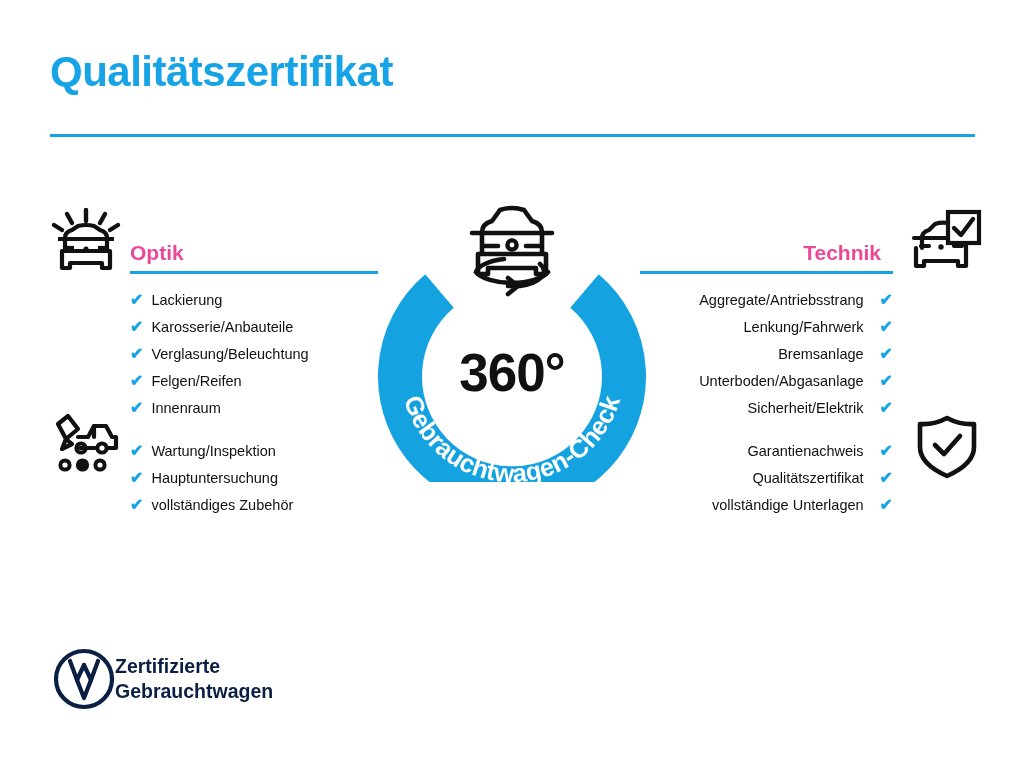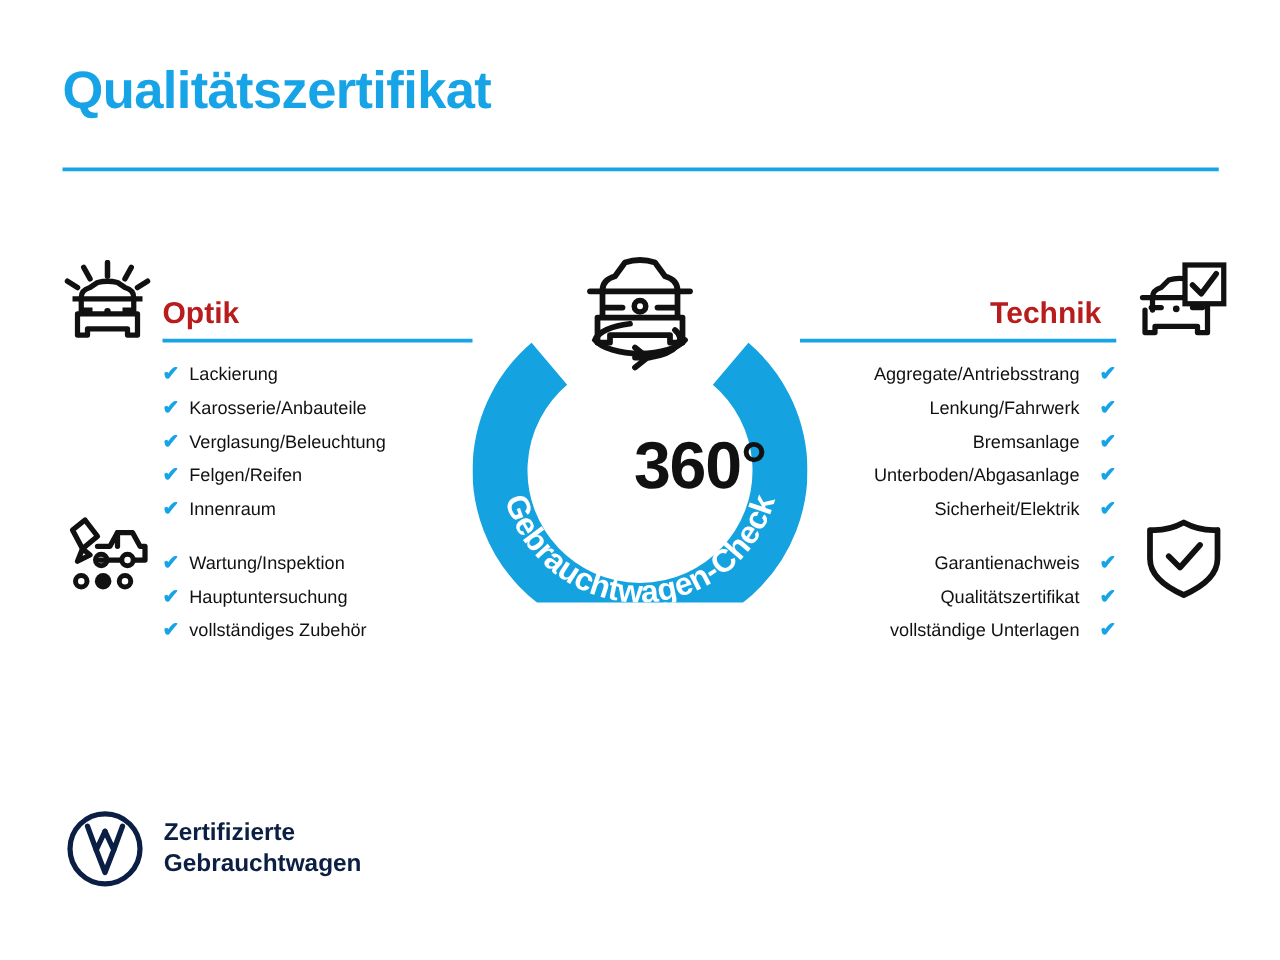--- a/index.html
+++ b/index.html
@@ -37,23 +37,23 @@
   
   .section { position: absolute; }
 
   .section-head {
     position: relative;
     height: 46px;
   }
   .section-title {
     position: absolute;
     bottom: 9px;
-    font-size: 24px;
-    font-weight: bold;
-    color: #b91c1c;
+    font-size: 21px;
+    font-weight: bold;
+    color: #ec4899;
     white-space: nowrap;
   }
   .section-rule {
     position: absolute;
     bottom: 0;
     left: 0;
     right: 0;
     height: 3px;
     background: #17a4e6;
   }
@@ -118,39 +118,37 @@
   .badge-360 {
     position: absolute;
     left: 0;
     top: 84px;
     width: 268px;
     text-align: center;
     font-size: 53px;
     font-weight: bold;
     color: #111111;
     letter-spacing: -1px;
-    margin-left: 48px;
   }
 
   .car360-icon {
     position: absolute;
     left: 452px;
     top: 198px;
     width: 120px;
     height: 110px;
   }
 
   
   .footer {
     position: absolute;
     left: 53px;
     top: 648px;
     display: flex;
     align-items: center;
-    gap: 16px;
   }
   .vw-mark { width: 62px; height: 62px; }
   .vw-text {
     font-size: 19.5px;
     font-weight: bold;
     color: #0b1f44;
     line-height: 1.28;
   }
   .vw-line { white-space: nowrap; }
 </style>

